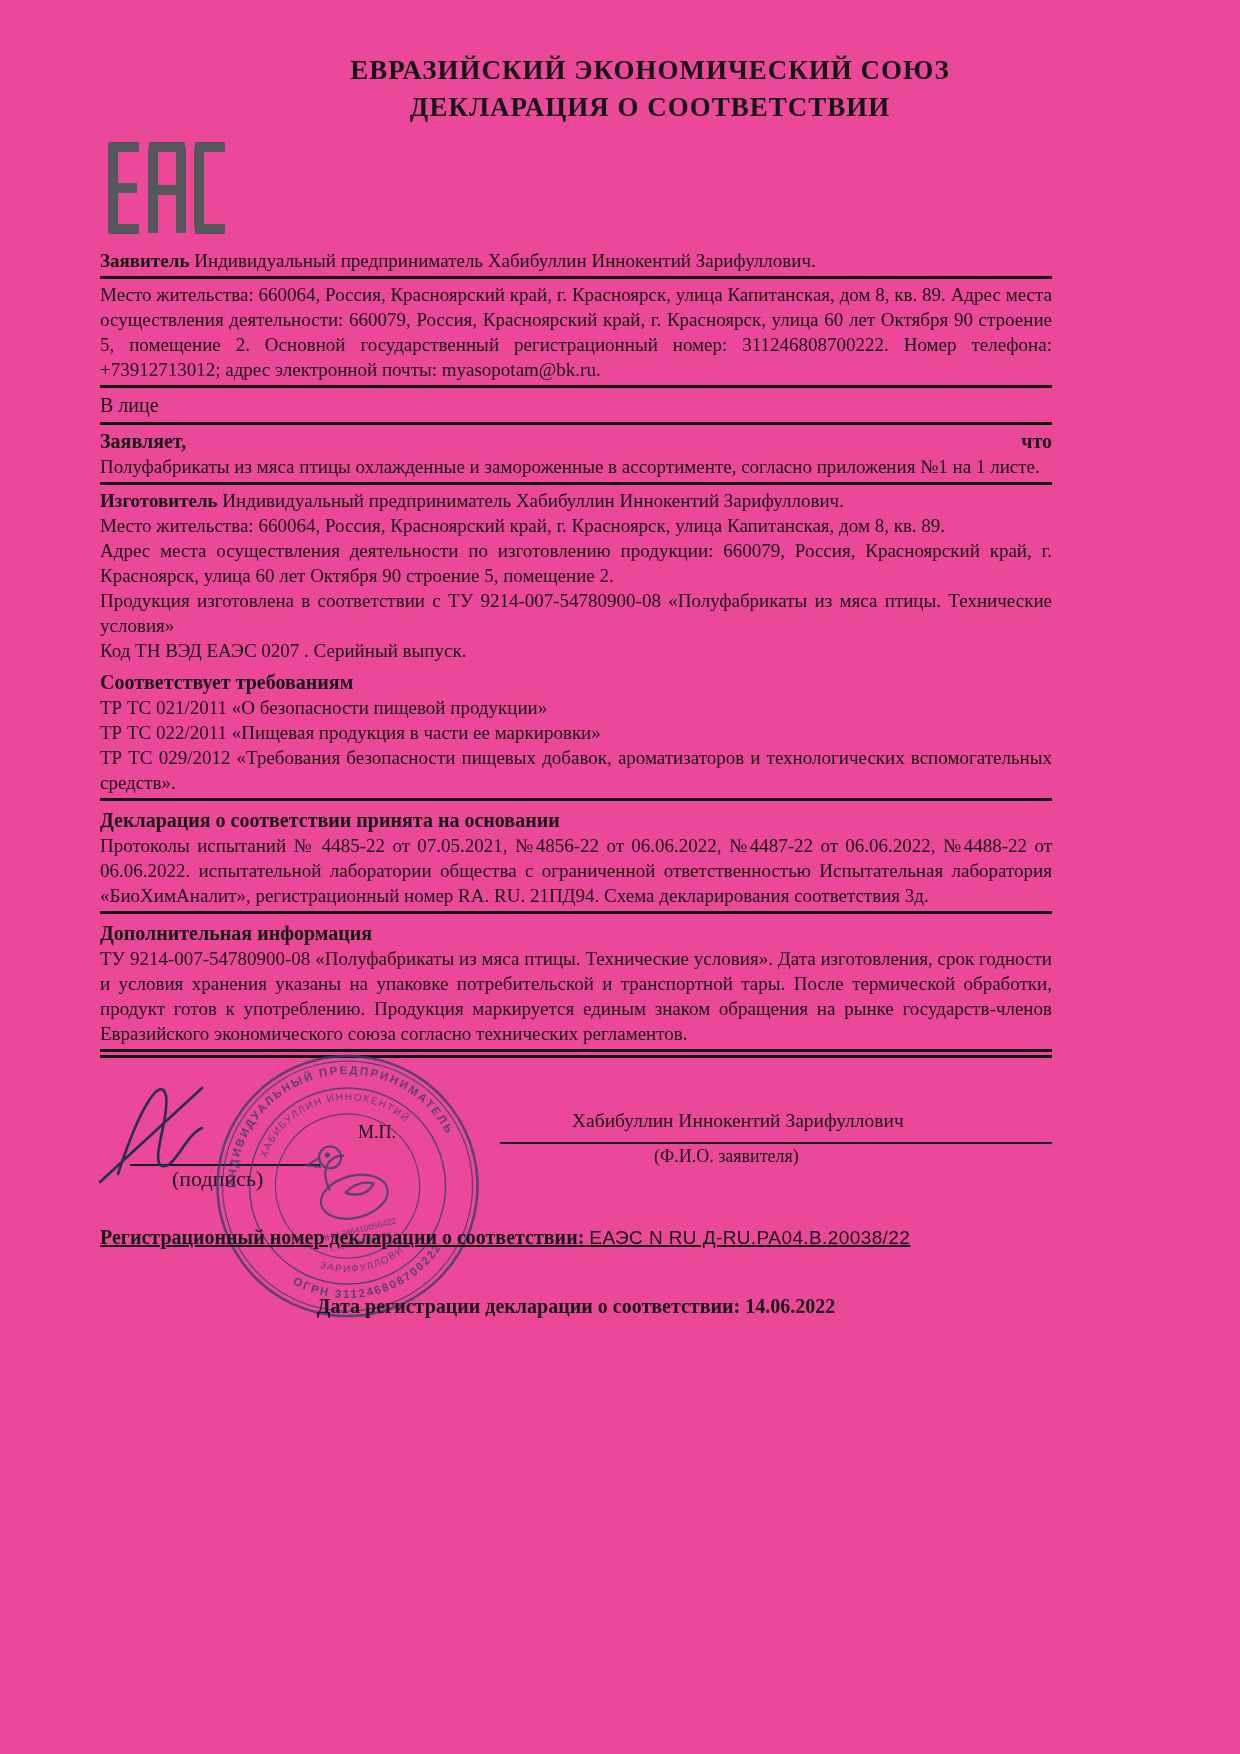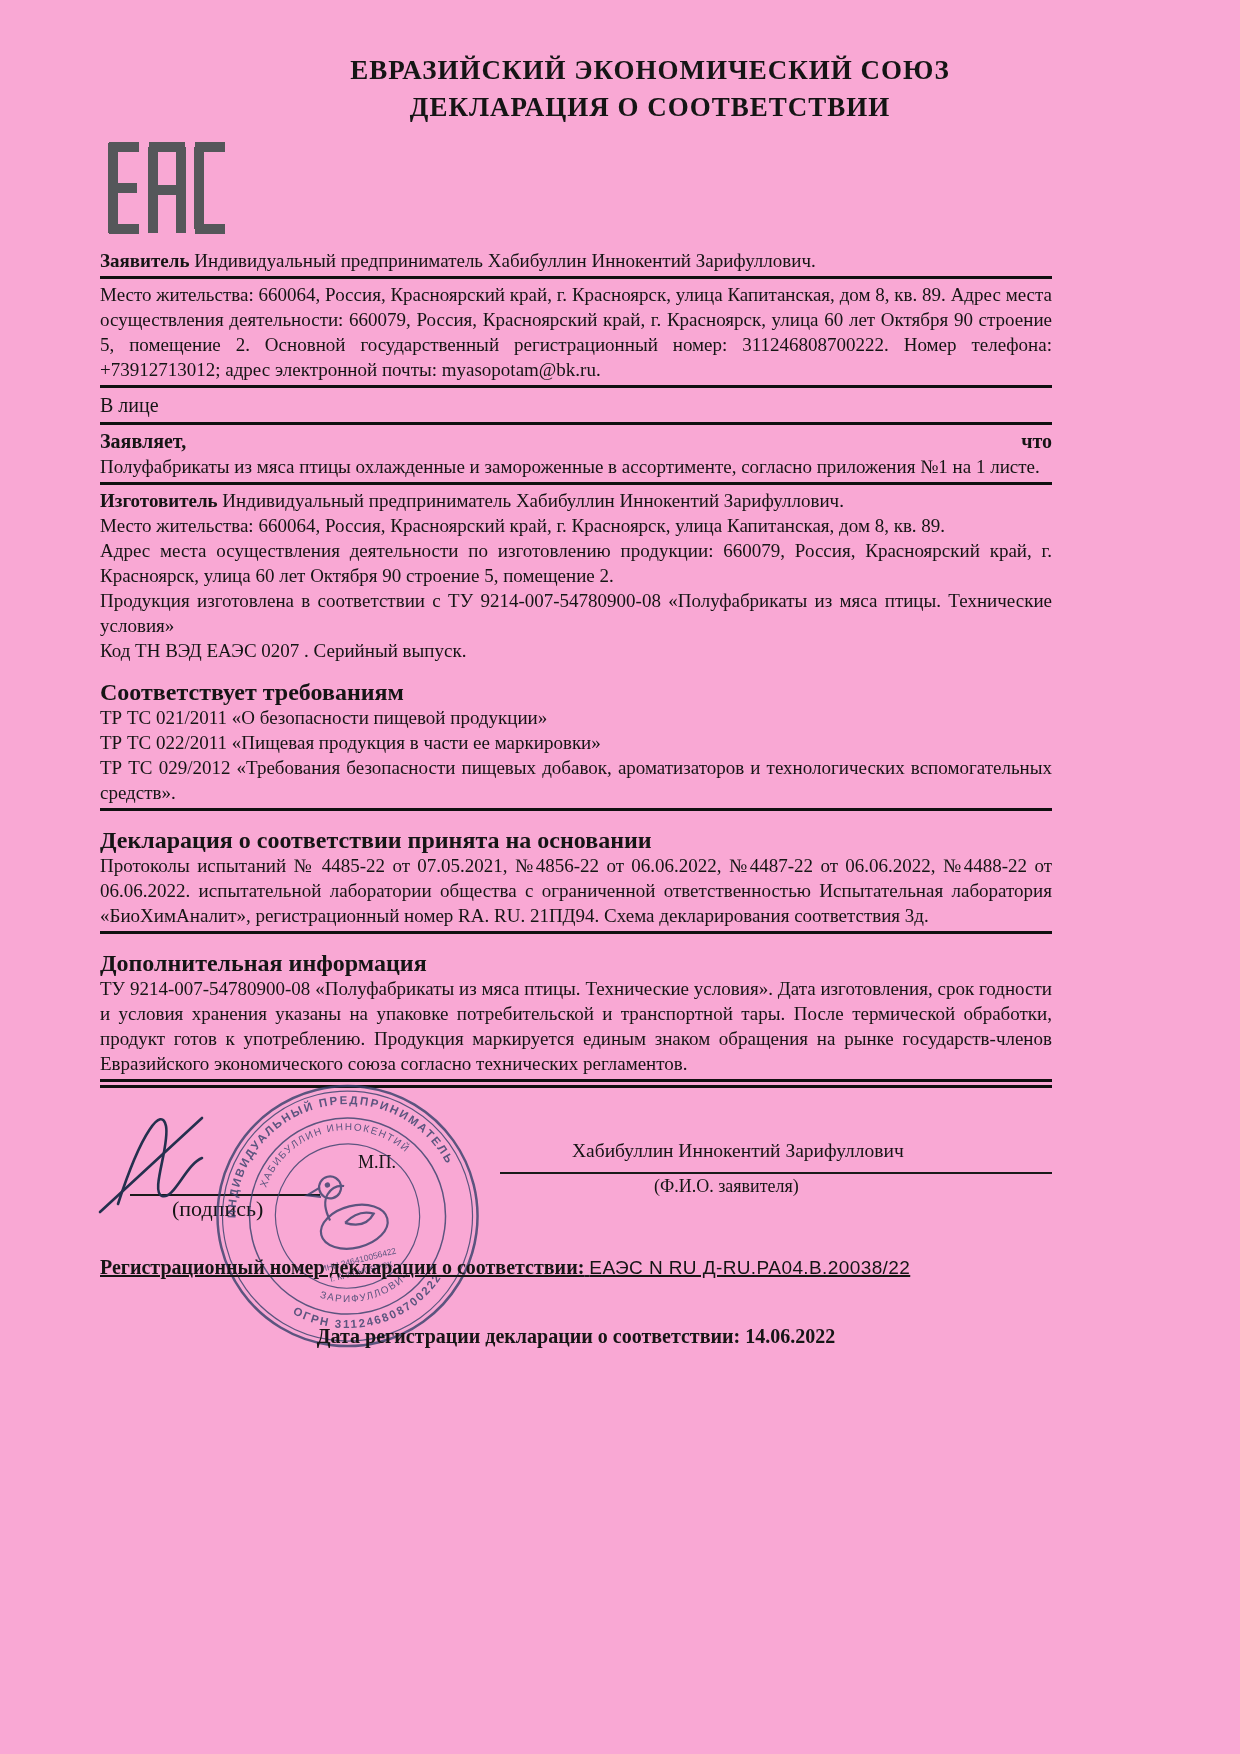--- a/index.html
+++ b/index.html
@@ -1,32 +1,32 @@
 <!DOCTYPE html>
 <html><head>
 <meta charset="utf-8">
 <style>
   * { margin:0; padding:0; box-sizing:border-box; }
   html,body { background:#d9d9d9; }
   .page {
     position:relative; width:1240px; height:1754px; margin:0 auto;
-    background:#f9a8d4; color:#151515; overflow:hidden;
+    background:#ec4899; color:#151515; overflow:hidden;
     font-family:"Liberation Serif", serif;
   }
   .title { margin:52px 0 0 150px; width:1000px; text-align:center;
            font-size:27px; font-weight:bold; letter-spacing:1px; line-height:37px; }
   .eac-logo { position:absolute; left:103px; top:138px; }
   .content { position:absolute; left:100px; top:248px; width:952px; }
   p.body { font-size:19px; line-height:25px; text-align:justify; }
   p.tight { text-align:left; }
   .b { font-weight:bold; }
   .rule  { border-top:3px solid #101010; margin:3px 0; }
   .vlitse { font-size:20px; font-weight:normal; line-height:26px; padding:1px 0; }
   .split { display:flex; justify-content:space-between; font-weight:bold; font-size:20px; line-height:26px; }
-  .heading { font-weight:bold; font-size:24px; line-height:26px; margin-top:16px; }
+  .heading { font-weight:bold; font-size:20px; line-height:26px; margin-top:6px; }
   .validity { font-weight:bold; font-size:21px; line-height:28px; padding:2px 0 4px 0; }
   .sig-area { position:relative; height:158px; margin-top:6px; }
   .stamp { position:absolute; left:112px; top:-14px; opacity:.8; pointer-events:none; z-index:3;
            transform:rotate(-14deg); }
   .signature-svg { position:absolute; left:-10px; top:6px; z-index:2; }
   .sig-line { position:absolute; left:30px; top:100px; width:190px; border-top:2px solid #1a1a1a; }
   .sig-caption { position:absolute; left:72px; top:102px; font-size:22px; }
   .mp { position:absolute; left:258px; top:58px; font-size:18px; }
   .fio { position:absolute; left:472px; top:46px; font-size:19.5px; }
   .fio-line { position:absolute; left:400px; right:0; top:78px; border-top:2px solid #1a1a1a; }

